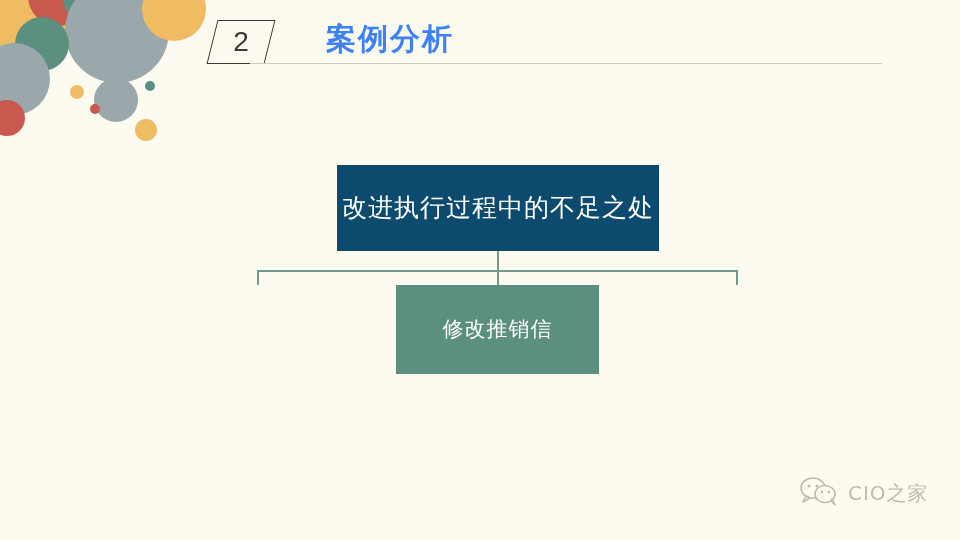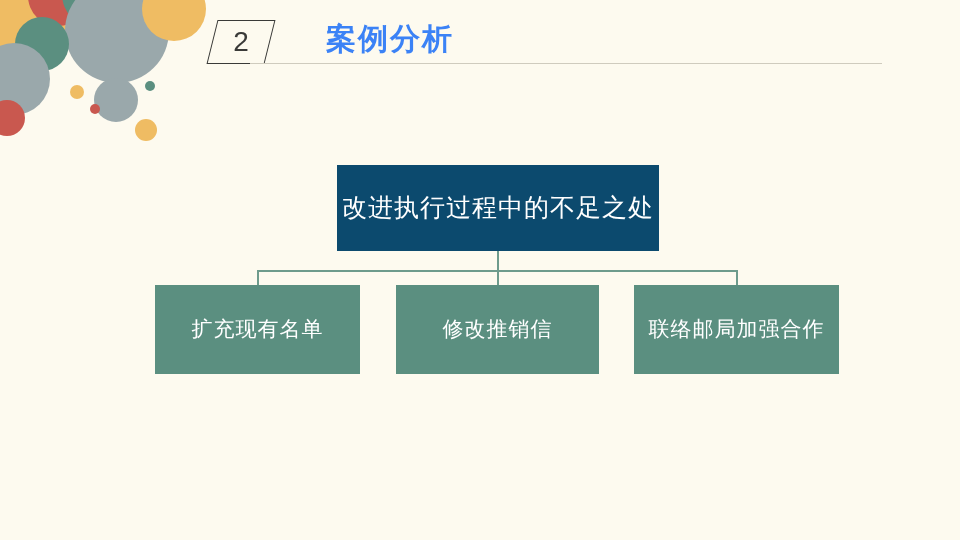--- a/index.html
+++ b/index.html
@@ -166,25 +166,34 @@
 
   <div id="chart">
       <div class="connector" style="left: 497px; top: 251px; width: 2px; height: 34px; background: rgb(110, 155, 140);"></div>
       <div class="connector" style="left: 257px; top: 270px; width: 481px; height: 2px; background: rgb(110, 155, 140);"></div>
       <div class="connector" style="left: 257px; top: 270px; width: 2px; height: 15px; background: rgb(110, 155, 140);"></div>
       <div class="connector" style="left: 497px; top: 270px; width: 2px; height: 15px; background: rgb(110, 155, 140);"></div>
       <div class="connector" style="left: 736px; top: 270px; width: 2px; height: 15px; background: rgb(110, 155, 140);"></div>
       <div class="node node-root" style="left: 337px; top: 165px; width: 322px; height: 86px; background: #0c4a6e;">
         <span>改进执行过程中的不足之处</span>
       </div>
-      <div class="node node-leaf" style="left: 155px; top: 285px; width: 205px; height: 89px; background: rgb(91, 143, 128);">
-        <span>扩充现有名单</span>
-      </div>
       <div class="node node-leaf" style="left: 396px; top: 285px; width: 203px; height: 89px; background: rgb(91, 143, 128);">
         <span>修改推销信</span>
       </div>
-      <div class="node node-leaf" style="left: 634px; top: 285px; width: 205px; height: 89px; background: rgb(91, 143, 128);">
-        <span>联络邮局加强合作</span>
-      </div>
     </div>
 
+  <div id="watermark">
+    <span>
+      <svg width="40" height="30" viewBox="0 0 40 30" aria-hidden="true">
+        <ellipse cx="13" cy="12" rx="12" ry="10" fill="none" stroke="#8A867C" stroke-width="1.6"></ellipse>
+        <path d="M6 20 L3 26 L10 22 Z" fill="none" stroke="#8A867C" stroke-width="1.6" stroke-linejoin="round"></path>
+        <circle cx="9" cy="10" r="1.5" fill="#8A867C"></circle>
+        <circle cx="17" cy="10" r="1.5" fill="#8A867C"></circle>
+        <ellipse cx="25" cy="18" rx="10" ry="8.5" fill="#FDFAEF" stroke="#8A867C" stroke-width="1.6"></ellipse>
+        <path d="M31 25 L35 29 L32 23 Z" fill="#FDFAEF" stroke="#8A867C" stroke-width="1.6" stroke-linejoin="round"></path>
+        <circle cx="22" cy="16" r="1.3" fill="#8A867C"></circle>
+        <circle cx="29" cy="16" r="1.3" fill="#8A867C"></circle>
+      </svg>
+    </span>
+    <span id="wm-text">CIO之家</span>
+  </div>
 
 </div>
 
 </body></html>

